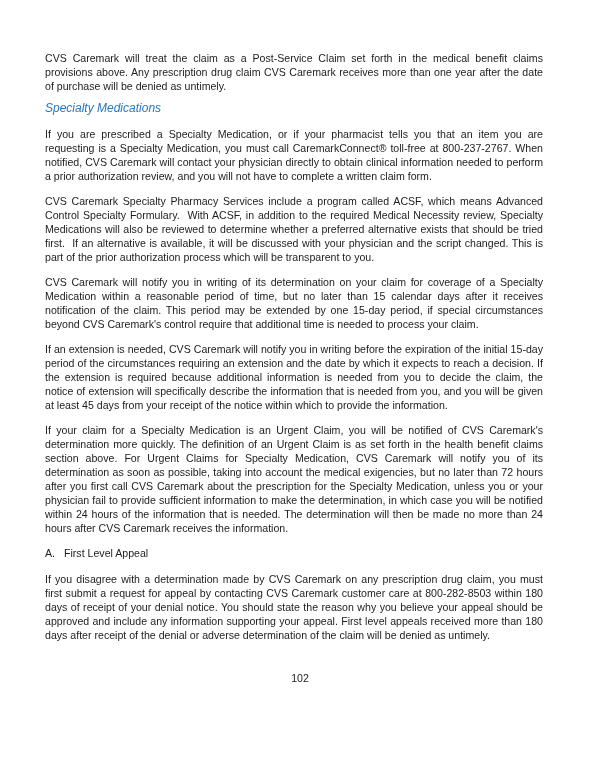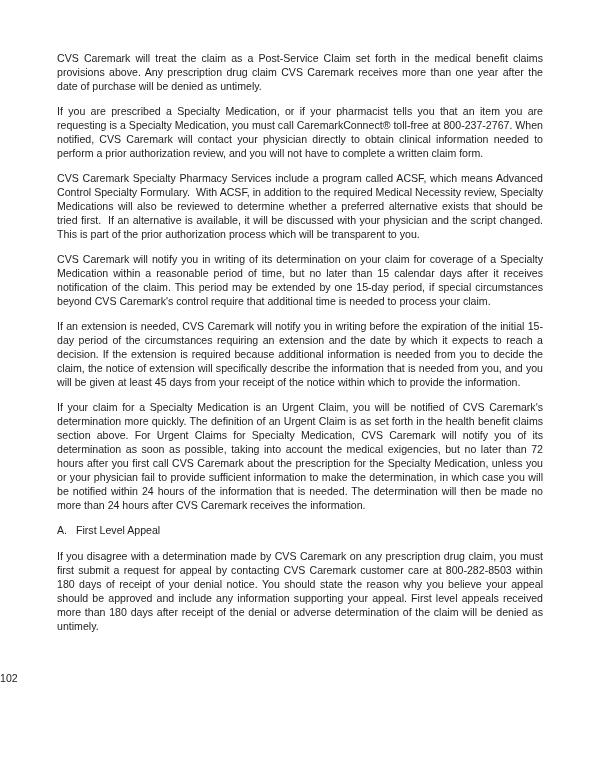--- a/index.html
+++ b/index.html
@@ -7,21 +7,21 @@
     --body-text:#1C1C1C;
     --page-bg:#FFFFFF;
   }
   html,body{margin:0;padding:0;background:var(--page-bg);}
   .page{
     position:relative;
     box-sizing:border-box;
     width:600px;
     height:700px;
     background:var(--page-bg);
-    padding:51px 57px 0 57px;
+    padding:51px 57px 0 45px;
     font-family:"Liberation Sans", sans-serif;
     font-size:10.6px;
     line-height:14px;
     color:var(--body-text);
     overflow:hidden;
   }
   .para{
     margin:0 0 11px 0;
     text-align:justify;
   }
@@ -38,32 +38,33 @@
   }
   .appeal-item .label{
     display:inline-block;
     margin-right:9px;
   }
   .page-number{
     position:absolute;
     left:0;
     right:0;
     bottom:15px;
-    text-align:left;
+    text-align:center;
     font-size:10.6px;
     color:var(--body-text);
   }
 </style>
 </head>
 <body>
 
 <div class="page">
 
   <p class="para">CVS Caremark will treat the claim as a Post-Service Claim set forth in the medical benefit claims provisions above. Any prescription drug claim CVS Caremark receives more than one year after the date of purchase will be denied as untimely.</p>
 
+  <h2 class="section-heading">Specialty Medications</h2>
 
 
   <p class="para">If you are prescribed a Specialty Medication, or if your pharmacist tells you that an item you are requesting is a Specialty Medication, you must call CaremarkConnect® toll-free at 800-237-2767. When notified, CVS Caremark will contact your physician directly to obtain clinical information needed to perform a prior authorization review, and you will not have to complete a written claim form.</p>
 
   <p class="para">CVS Caremark Specialty Pharmacy Services include a program called ACSF, which means Advanced Control Specialty Formulary.&nbsp; With ACSF, in addition to the required Medical Necessity review, Specialty Medications will also be reviewed to determine whether a preferred alternative exists that should be tried first.&nbsp; If an alternative is available, it will be discussed with your physician and the script changed. This is part of the prior authorization process which will be transparent to you.</p>
 
   <p class="para">CVS Caremark will notify you in writing of its determination on your claim for coverage of a Specialty Medication within a reasonable period of time, but no later than 15 calendar days after it receives notification of the claim. This period may be extended by one 15-day period, if special circumstances beyond CVS Caremark's control require that additional time is needed to process your claim.</p>
 
   <p class="para">If an extension is needed, CVS Caremark will notify you in writing before the expiration of the initial 15-day period of the circumstances requiring an extension and the date by which it expects to reach a decision. If the extension is required because additional information is needed from you to decide the claim, the notice of extension will specifically describe the information that is needed from you, and you will be given at least 45 days from your receipt of the notice within which to provide the information.</p>
 

